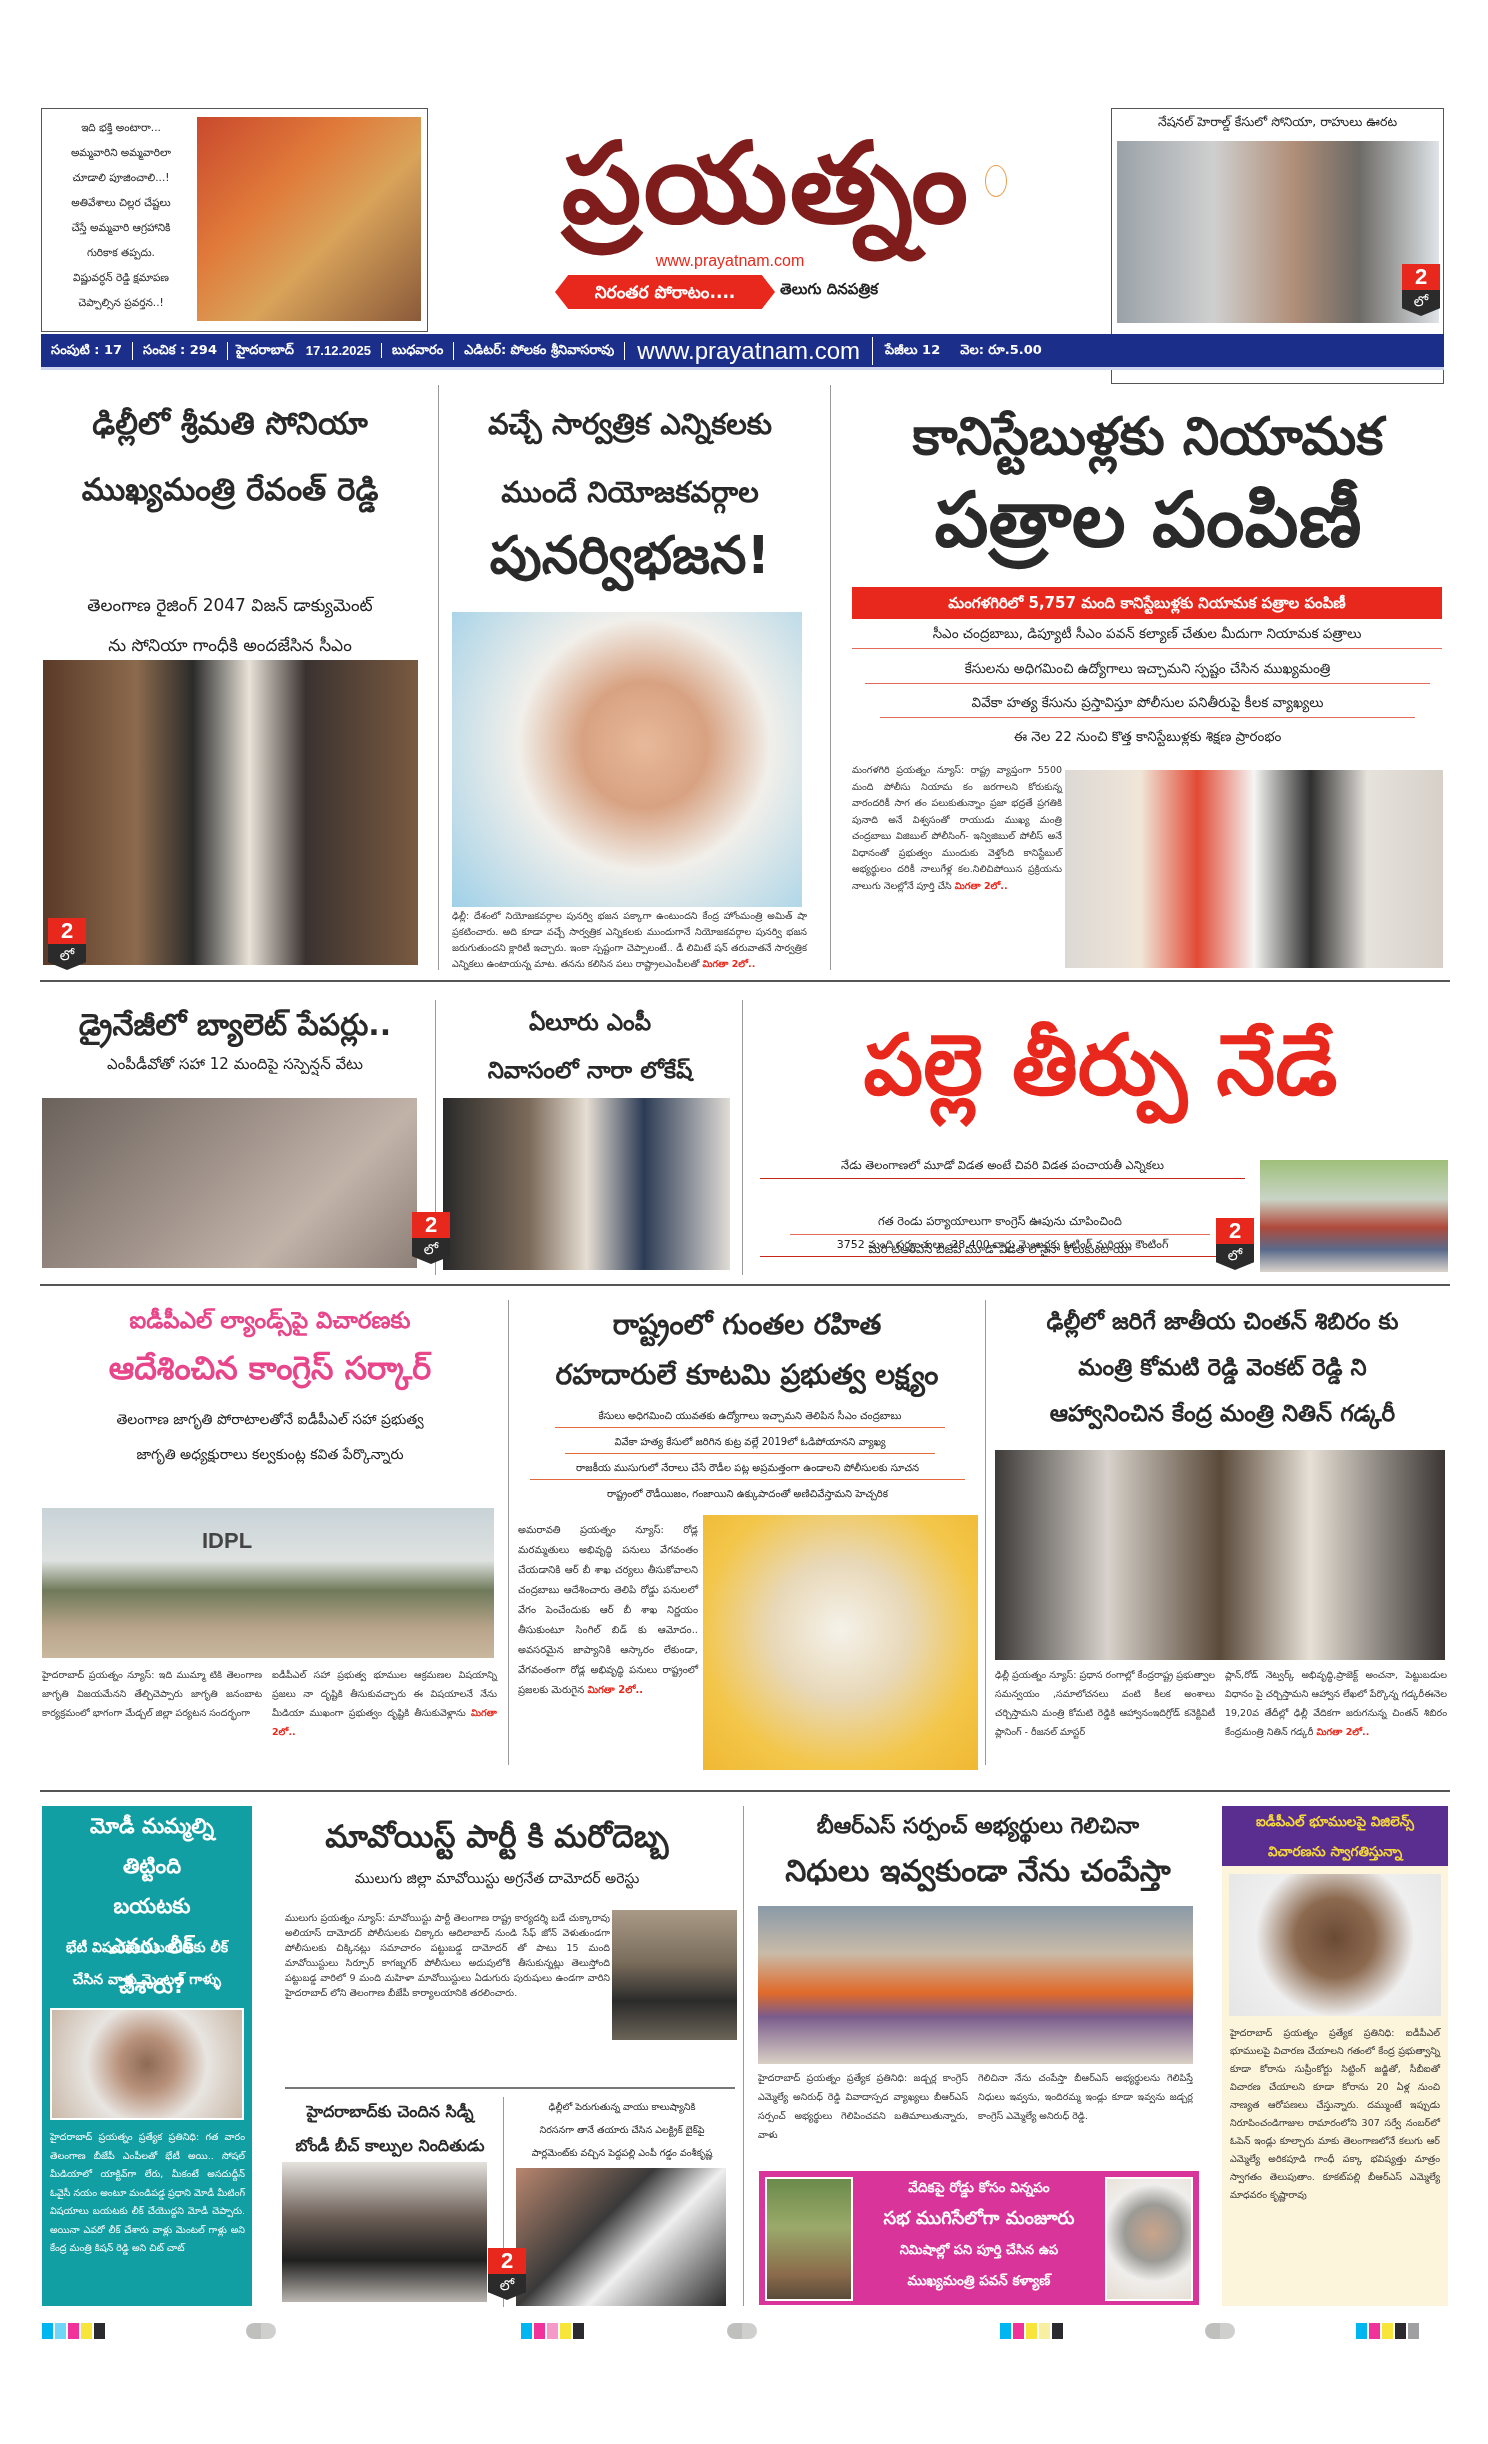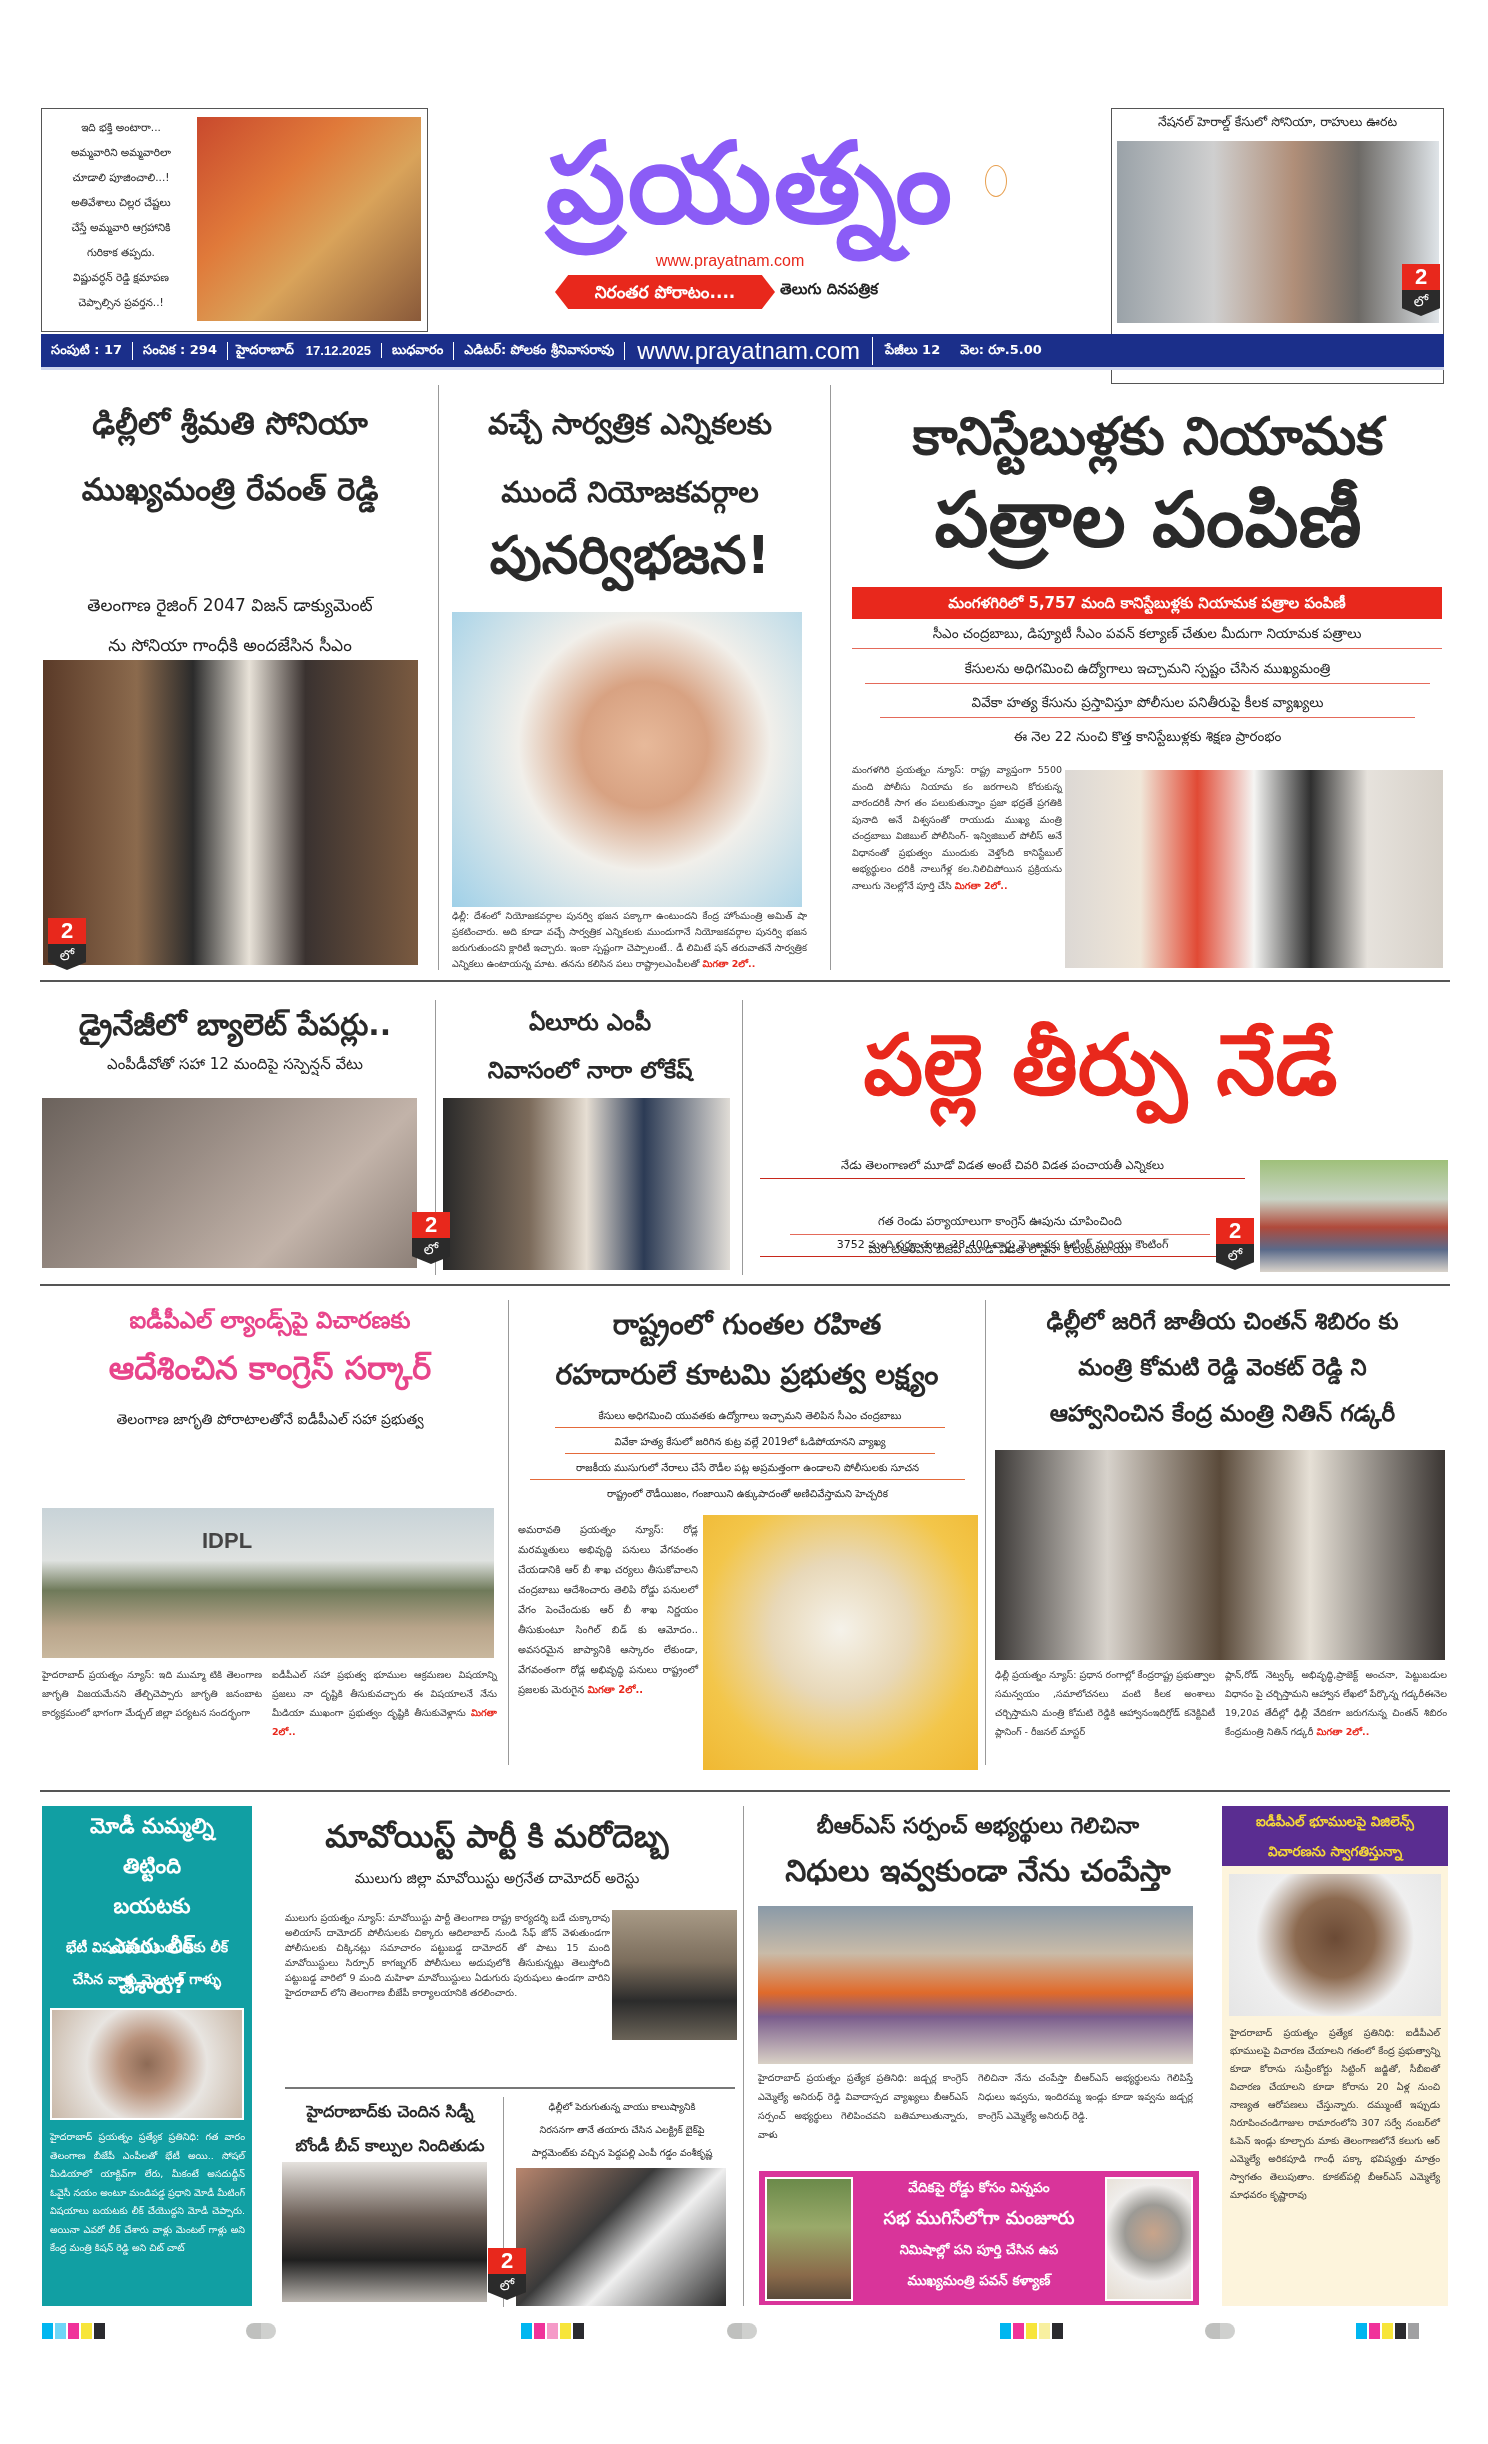--- a/index.html
+++ b/index.html
@@ -49,21 +49,21 @@
       <div>చూడాలి పూజించాలి...!</div>
       <div>అతివేశాలు చిల్లర చేష్టలు</div>
       <div>చేస్తే అమ్మవారి ఆగ్రహానికి</div>
       <div>గురికాక తప్పదు.</div>
       <div>విష్ణువర్ధన్ రెడ్డి క్షమాపణ</div>
       <div>చెప్పాల్సిన ప్రవర్తన..!</div>
     </div>
     <div class="photo ph-warm" style="left:155px;top:8px;width:224px;height:204px;"></div>
   </div>
 
-  <div class="abs" style="left:430px;top:108px;width:640px;height:150px;font-size:112px;font-weight:bold;color:#8b5cf6;text-align:center;line-height:150px;letter-spacing:2px;">ప్రయత్నం</div>
+  <div class="abs" style="left:446px;top:108px;width:640px;height:150px;font-size:112px;font-weight:bold;color:#7f1d1d;text-align:center;line-height:150px;letter-spacing:2px;">ప్రయత్నం</div>
   <div class="abs" style="left:985px;top:165px;width:22px;height:32px;border:1.5px solid #e8a050;border-radius:50%;"></div>
   <div class="abs" style="left:600px;top:252px;width:260px;text-align:center;font-size:16px;color:#e8281c;font-family:'Liberation Sans',sans-serif;">www.prayatnam.com</div>
   <div class="abs" style="left:555px;top:275px;width:220px;height:34px;background:#e8281c;clip-path:polygon(6% 0,94% 0,100% 50%,94% 100%,6% 100%,0 50%);"></div>
   <div class="abs" style="left:555px;top:275px;width:220px;height:34px;line-height:34px;text-align:center;color:#fff;font-size:17px;font-weight:bold;">నిరంతర పోరాటం....</div>
   <div class="abs" style="left:780px;top:280px;width:170px;font-size:15px;font-weight:bold;color:#222;">తెలుగు దినపత్రిక</div>
 
   <div class="abs" style="left:1111px;top:108px;width:333px;height:276px;border:1.5px solid #555;">
     <div style="text-align:center;font-size:12.5px;padding-top:5px;color:#222;">నేషనల్ హెరాల్డ్ కేసులో సోనియా, రాహులు ఊరట</div>
     <div class="photo ph-sonia" style="left:5px;top:32px;width:322px;height:182px;"></div>
     <div class="badge" style="left:290px;top:155px;">
@@ -166,20 +166,21 @@
   <div class="photo ph-crowd" style="left:1260px;top:1160px;width:188px;height:112px;"></div>
 </div>
 
 <div class="hr" style="left:40px;top:1284px;width:1410px;"></div>
 
 <div>
   <div class="hl" style="left:40px;top:1298px;width:460px;font-size:23px;line-height:44px;color:#e8458b;">ఐడీపీఎల్ ల్యాండ్స్‌పై విచారణకు</div>
   <div class="hl" style="left:40px;top:1340px;width:460px;font-size:32px;line-height:56px;color:#e8458b;">ఆదేశించిన కాంగ్రెస్ సర్కార్</div>
   <div class="abs" style="left:40px;top:1402px;width:460px;text-align:center;font-size:14px;line-height:35px;">
     <div>తెలంగాణ జాగృతి పోరాటాలతోనే ఐడీపీఎల్ సహా ప్రభుత్వ</div>
+    <div>జాగృతి అధ్యక్షురాలు కల్వకుంట్ల కవిత పేర్కొన్నారు</div>
   </div>
   <div class="photo ph-idpl" style="left:42px;top:1508px;width:452px;height:150px;">
     <div style="position:absolute;left:160px;top:20px;font-family:'Liberation Sans',sans-serif;font-weight:bold;font-size:22px;color:#444;">IDPL</div>
   </div>
   <div class="body" style="left:42px;top:1665px;width:220px;font-size:9.5px;">
     <span>హైదరాబాద్ ప్రయత్నం న్యూస్: ఇది ముమ్మా టికి తెలంగాణ జాగృతి విజయమేనని తేల్చిచెప్పారు జాగృతి జనంబాట కార్యక్రమంలో భాగంగా మేడ్చల్ జిల్లా పర్యటన సందర్భంగా</span>
   </div>
   <div class="body" style="left:272px;top:1665px;width:225px;font-size:9.5px;">
     <span>ఐడీపీఎల్ సహా ప్రభుత్వ భూముల ఆక్రమణల విషయాన్ని ప్రజలు నా దృష్టికి తీసుకువచ్చారు ఈ విషయాలనే నేను మీడియా ముఖంగా ప్రభుత్వం దృష్టికి తీసుకువెళ్లాను</span>
     <span class="more">మిగతా 2లో..</span>

